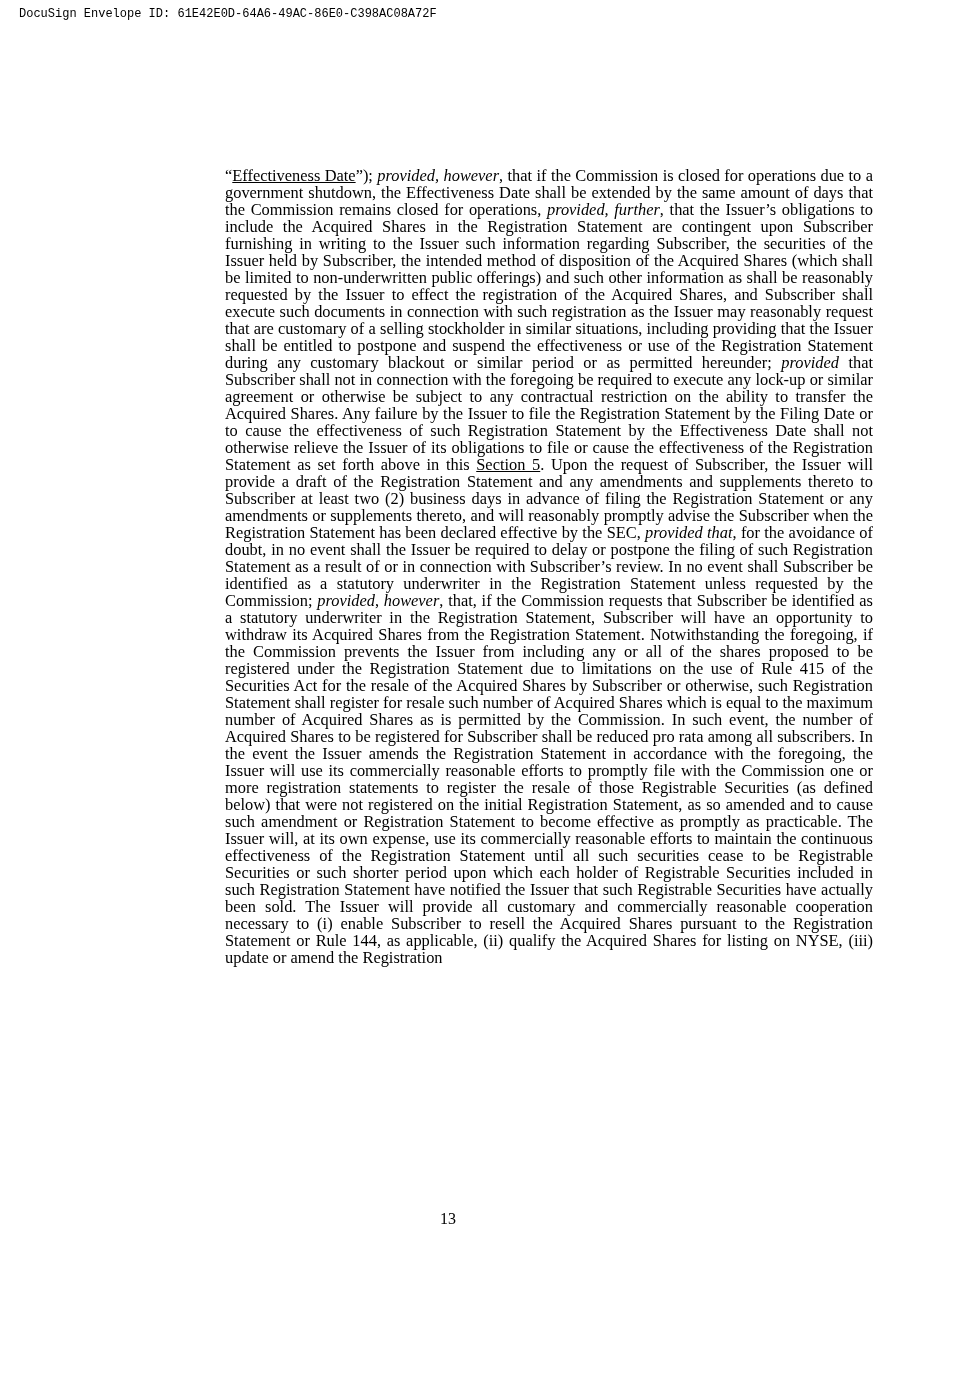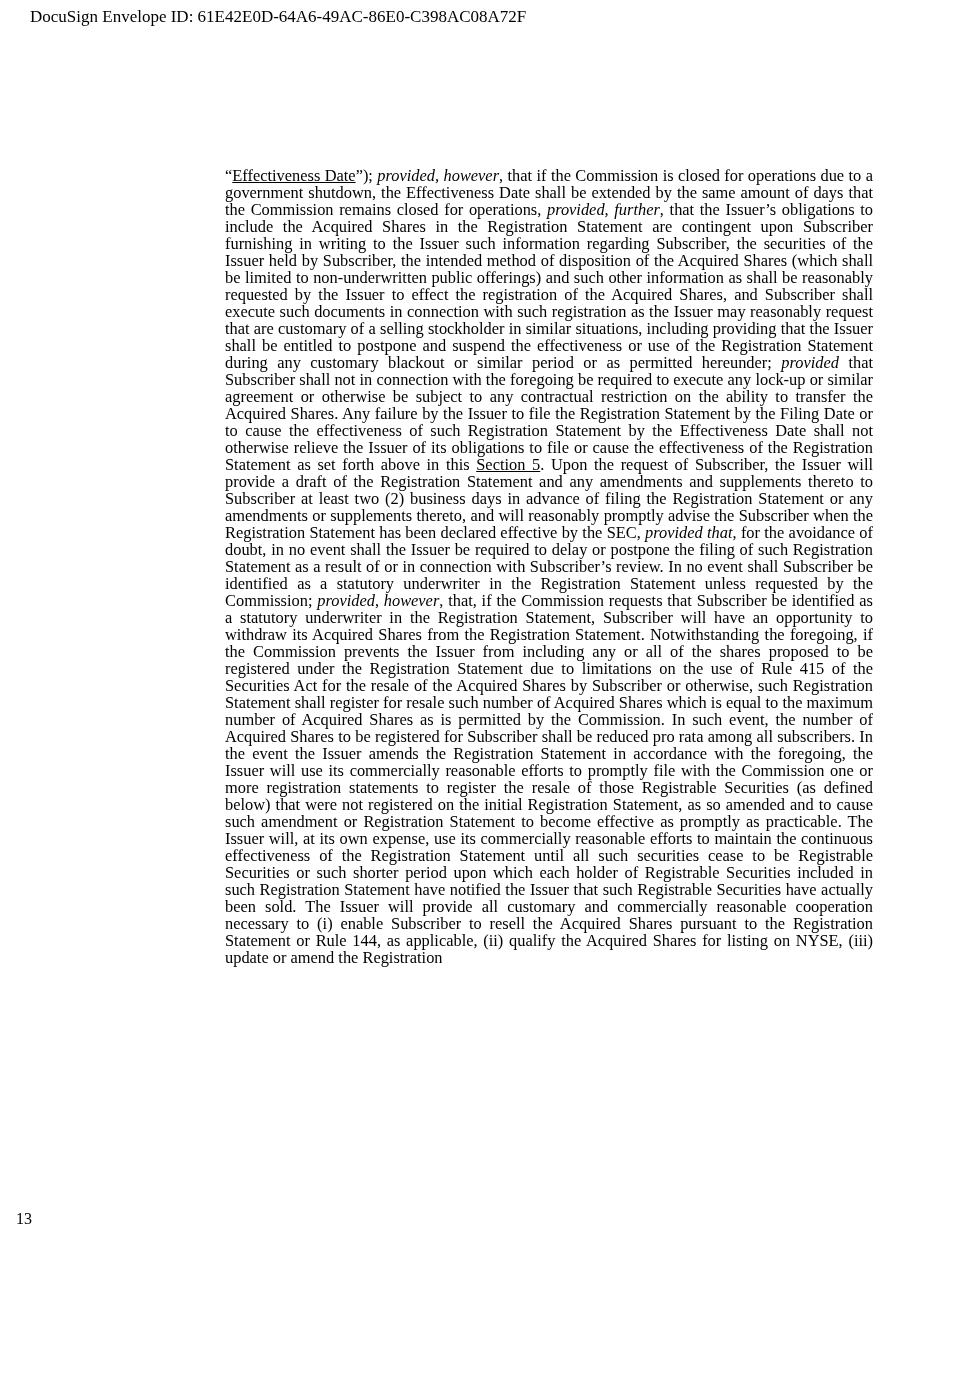--- a/index.html
+++ b/index.html
@@ -9,46 +9,46 @@
   }
   .page {
     position: relative;
     width: 978px;
     height: 1390px;
     background: #ffffff;
     overflow: hidden;
   }
   .docusign-header {
     position: absolute;
-    left: 30px;
+    left: 19px;
     top: 7px;
-    font-family: Liberation Serif, serif;
-    font-size: 17px;
+    font-family: Liberation Mono, monospace;
+    font-size: 12px;
     color: #000000;
     white-space: nowrap;
   }
   .body-text {
     position: absolute;
     left: 225px;
     top: 167px;
     width: 648px;
     font-family: "Liberation Serif", serif;
     font-size: 16.4px;
     line-height: 17px;
     color: #000000;
     text-align: justify;
   }
   .body-text span.italic { font-style: italic; }
   .body-text span.underline { text-decoration: underline; }
   .page-number {
     position: absolute;
     top: 1210px;
-    left: 16px;
+    left: 4px;
     width: 888px;
-    text-align: left;
+    text-align: center;
     font-family: "Liberation Serif", serif;
     font-size: 16px;
     color: #000000;
   }
 </style>
 </head>
 <body>
 
 <div class="page">
   <div class="docusign-header">DocuSign Envelope ID: 61E42E0D-64A6-49AC-86E0-C398AC08A72F</div>

